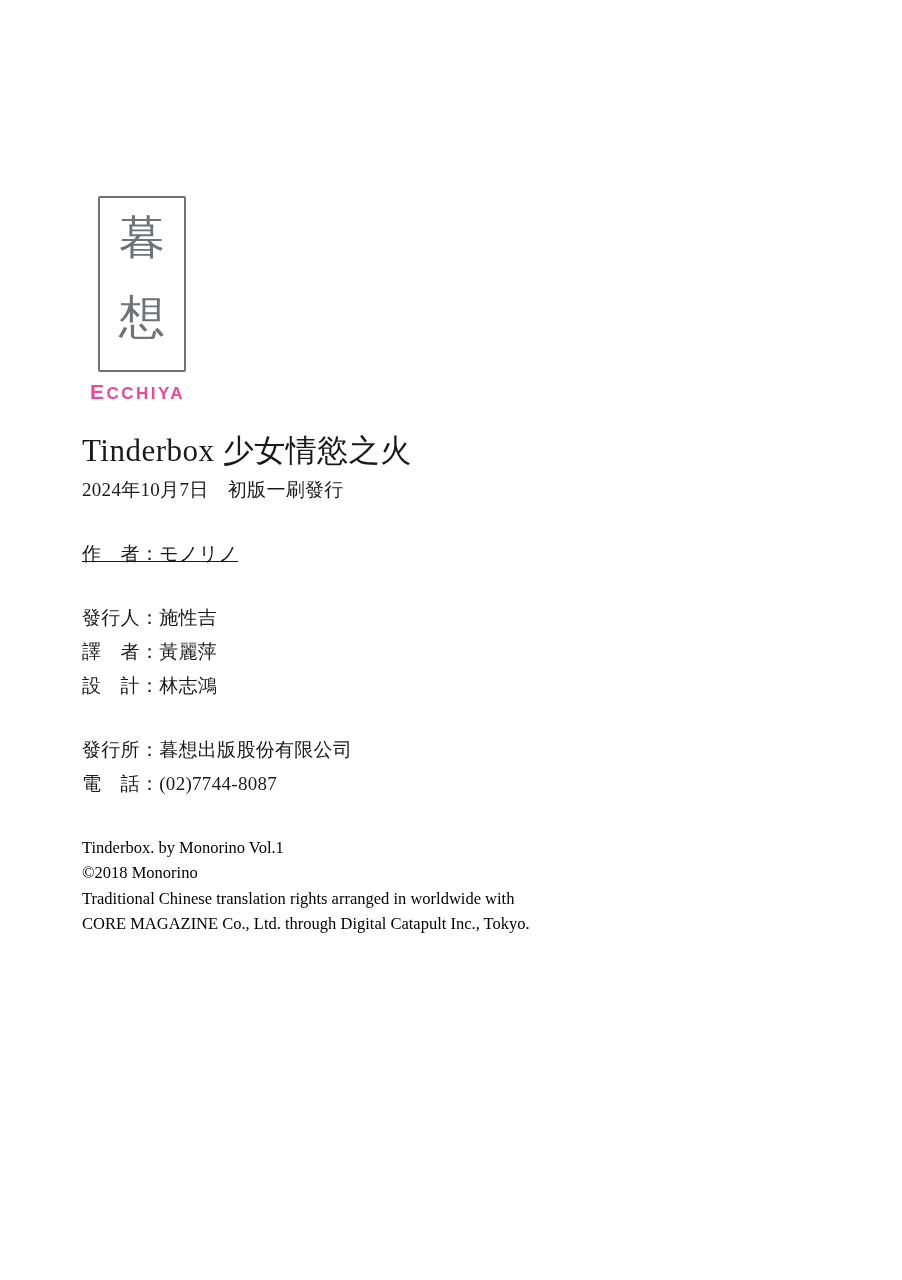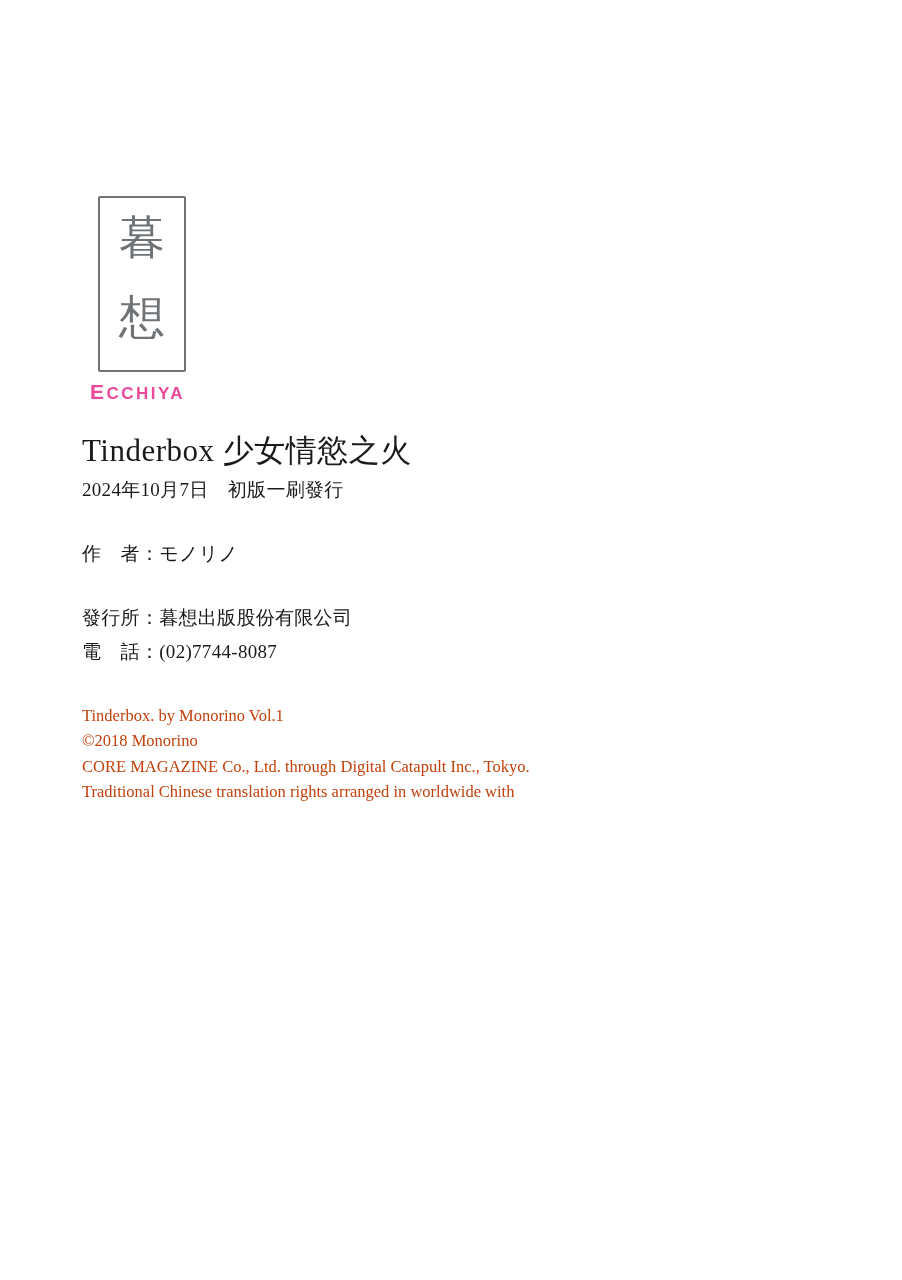--- a/index.html
+++ b/index.html
@@ -90,20 +90,21 @@
   .pubdate {
     font-size: 19px;
     margin: 0 0 38px 0;
     letter-spacing: 0.3px;
   }
 
   .credit-author {
     font-size: 19px;
     margin: 0 0 38px 0;
     letter-spacing: 0.3px;
+    text-decoration: underline;
   }
 
   .credit-group {
     font-size: 19px;
     margin: 0 0 38px 0;
     letter-spacing: 0.3px;
   }
   .credit-group .line { margin: 0 0 8px 0; }
   .credit-group .line:last-child { margin-bottom: 0; }
 
@@ -116,21 +117,21 @@
   .copyright-notice {
     font-size: 21px;
     font-weight: 700;
     margin: 0 0 62px 0;
     letter-spacing: 0.5px;
   }
 
   .colophon {
     font-size: 16.5px;
     line-height: 1.55;
-    color: #c2410c;
+    color: #000000;
   }
   .colophon div { margin: 0; }
 </style>
 </head>
 <body>
 
 <div class="page">
 
   <div class="logo-block">
     <div class="logo-mark">
@@ -141,29 +142,34 @@
   </div>
 
   <div class="content">
 
     <h1 class="title">Tinderbox 少女情慾之火</h1>
 
     <div class="pubdate">2024年10月7日　初版一刷發行</div>
 
     <div class="credit-author">作　者：モノリノ</div>
 
+    <div class="credit-group">
+      <div class="line">發行人：施性吉</div>
+      <div class="line">譯　者：黃麗萍</div>
+      <div class="line">設　計：林志鴻</div>
+    </div>
 
     <div class="credit-group">
       <div class="line">發行所：暮想出版股份有限公司</div>
       <div class="line">電　話：(02)7744-8087</div>
     </div>
 
 
 
     <div class="colophon">
       <div>Tinderbox. by Monorino Vol.1</div>
       <div>©2018 Monorino</div>
+      <div>Traditional Chinese translation rights arranged in worldwide with</div>
       <div>CORE MAGAZINE Co., Ltd. through Digital Catapult Inc., Tokyo.</div>
-      <div>Traditional Chinese translation rights arranged in worldwide with</div>
     </div>
 
   </div>
 </div>
 
 </body></html>

